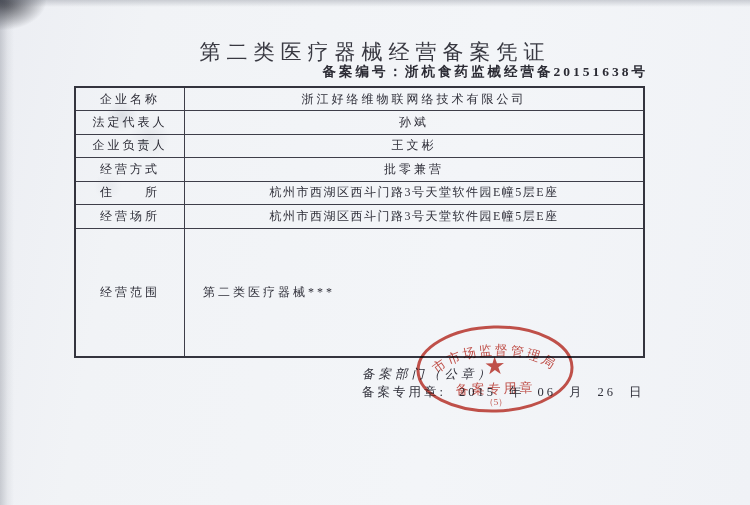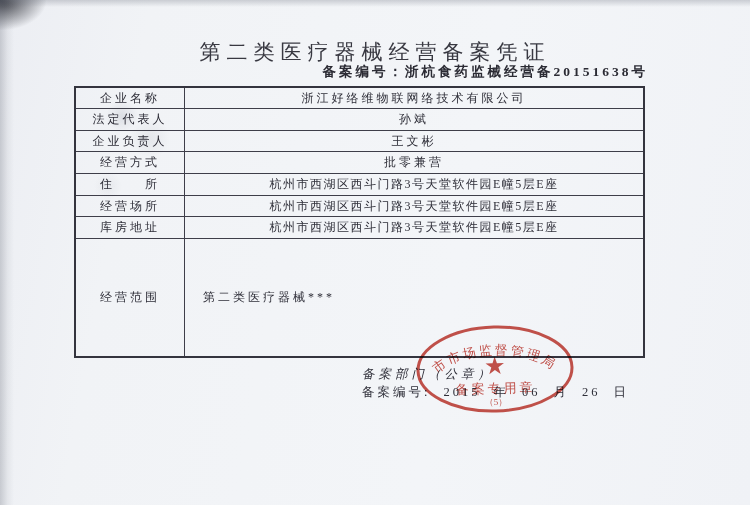--- a/index.html
+++ b/index.html
@@ -95,34 +95,30 @@
         <td class="val"><span>批零兼营</span></td>
       </tr>
       <tr class="addr">
         <td class="lbl"><span>住　　所</span></td>
         <td class="val"><span>杭州市西湖区西斗门路3号天堂软件园E幢5层E座</span></td>
       </tr>
       <tr class="addr">
         <td class="lbl"><span>经营场所</span></td>
         <td class="val"><span>杭州市西湖区西斗门路3号天堂软件园E幢5层E座</span></td>
       </tr>
-      <tr class="addr">
-        <td class="lbl"><span>库房地址</span></td>
-        <td class="val"><span>杭州市西湖区西斗门路3号天堂软件园E幢5层E座</span></td>
-      </tr>
       <tr class="tall">
         <td class="lbl"><span>经营范围</span></td>
         <td class="val"><span>第二类医疗器械***</span></td>
       </tr>
     </tbody>
   </table>
 
   <div class="dept-line">备案部门（公章）</div>
 
-  <div class="date-line"><span>备案编号:</span><span class="gap-s">2015</span><span class="gap-m">年</span><span class="gap-m">06</span><span class="gap-m">月</span><span class="gap-m">26</span><span class="gap-m">日</span></div>
+  <div class="date-line"><span>备案专用章:</span><span class="gap-s">2015</span><span class="gap-m">年</span><span class="gap-m">06</span><span class="gap-m">月</span><span class="gap-m">26</span><span class="gap-m">日</span></div>
 
   <svg class="seal" viewBox="0 0 174 102">
     <ellipse cx="87" cy="51" rx="77" ry="42" fill="none" stroke="#c23b32" stroke-width="3"></ellipse>
     <path id="sealArc" d="M 24,62 A 64,31 0 0 1 150,62" fill="none"></path>
     <text font-size="13" letter-spacing="2.5" fill="#c23b32">
       <textPath href="#sealArc" startOffset="50%" text-anchor="middle">市市场监督管理局</textPath>
     </text>
     <text x="87" y="56" font-size="24" text-anchor="middle" fill="#c23b32">★</text>
     <text x="87" y="75" font-size="13" letter-spacing="3" text-anchor="middle" fill="#c23b32">备案专用章</text>
     <text x="87" y="87" font-size="9" text-anchor="middle" fill="#c23b32">（5）</text>

